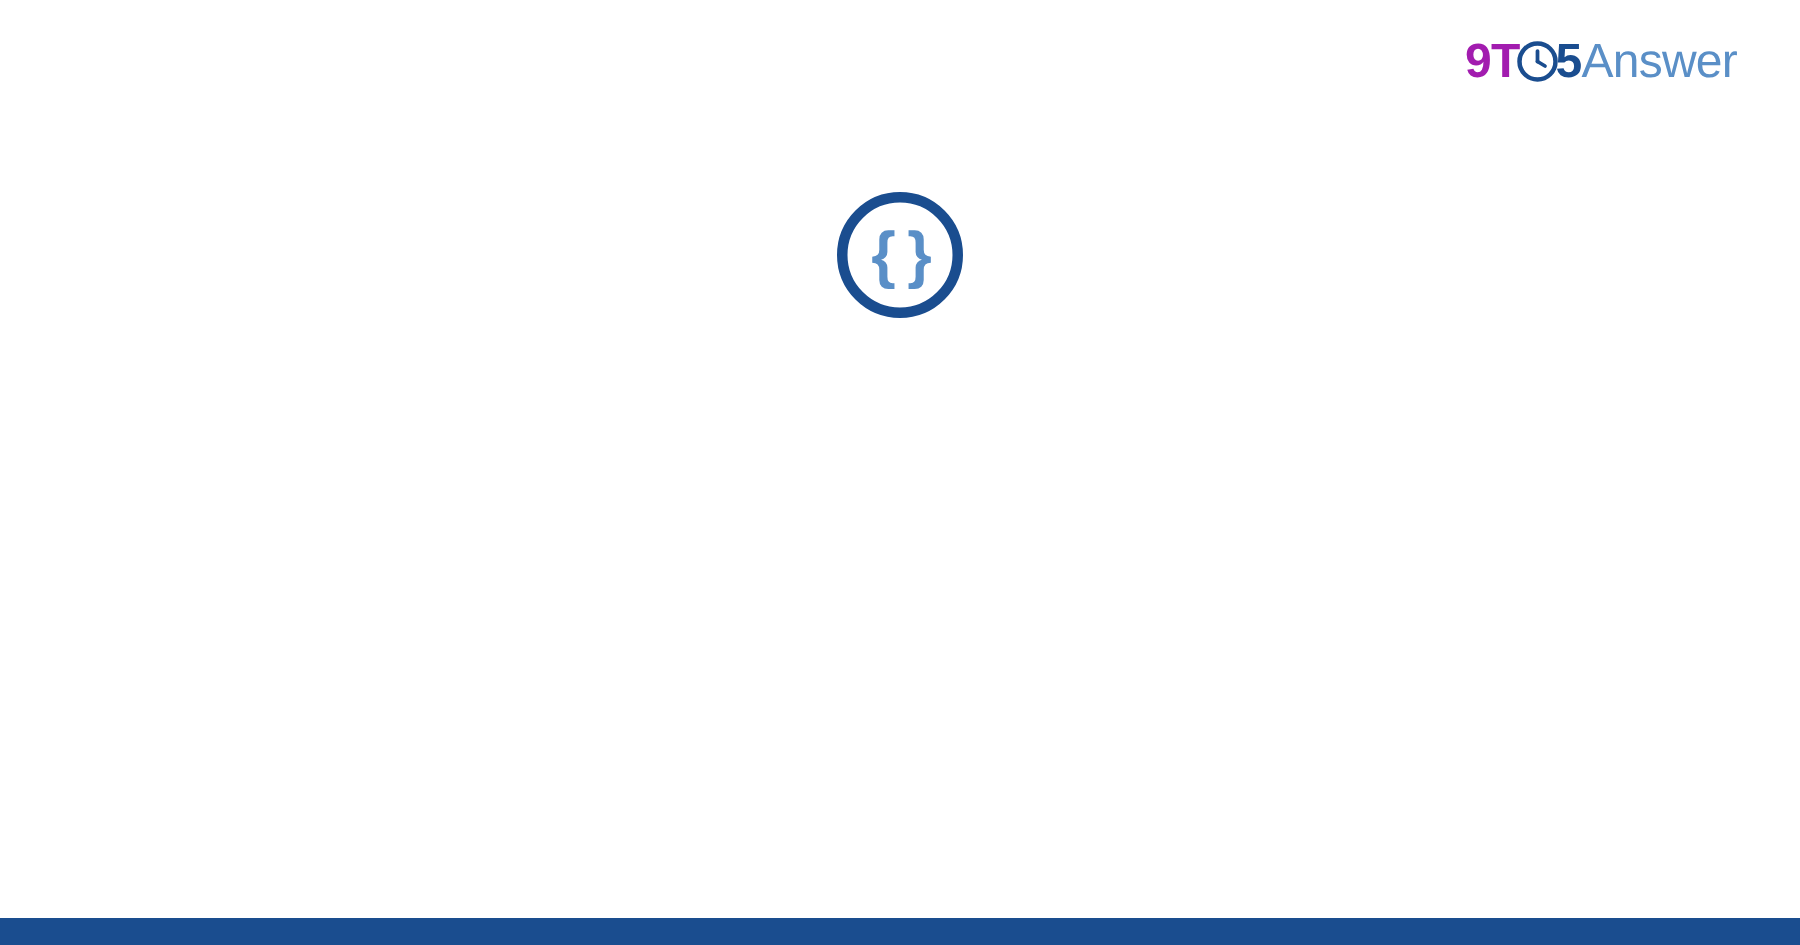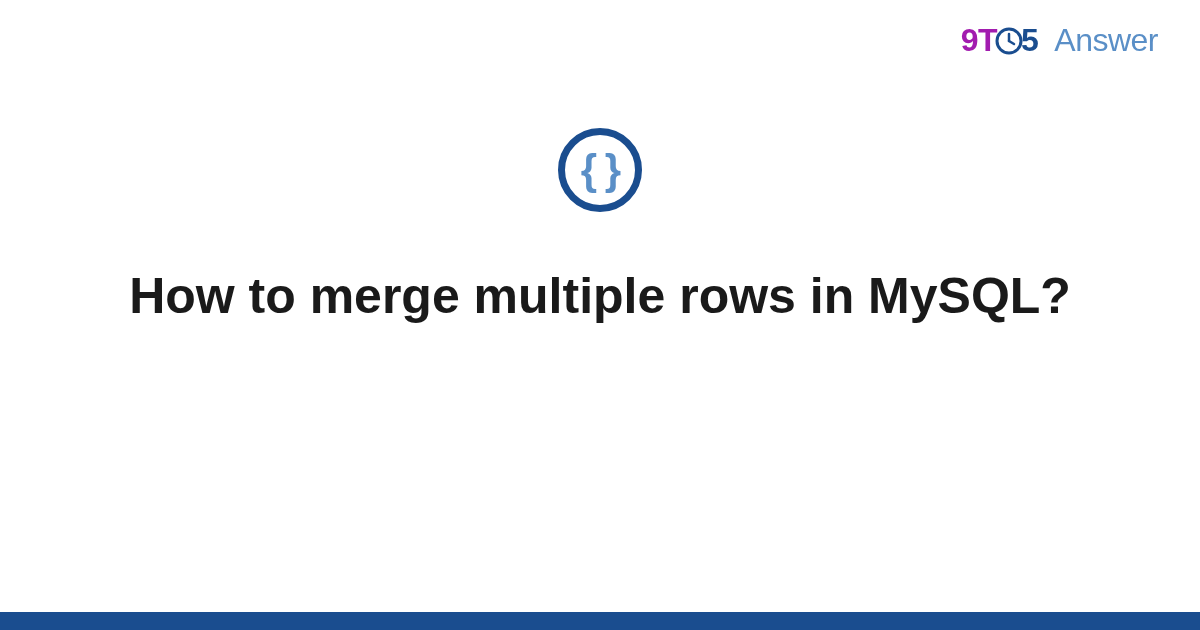--- a/index.html
+++ b/index.html
@@ -36,21 +36,20 @@
       margin: 0 -2px;
       position: relative;
       top: -2px;
     }
     .logo-5 {
       color: #1a4d8f;
     }
     .logo-answer {
       color: #5a8fc7;
       font-weight: 500;
-      margin-left: 16px;
     }
     .content {
       position: absolute;
       top: 128px;
       left: 0;
       right: 0;
       display: flex;
       flex-direction: column;
       align-items: center;
       padding: 0 60px;
@@ -101,16 +100,15 @@
           <line x1="14" y1="14" x2="19" y2="17" stroke="#1a4d8f" stroke-width="2.5" stroke-linecap="round"></line>
         </svg>
       </span><span class="logo-5">5</span><span class="logo-answer">Answer</span>
   </div>
 </div>
 
 <div class="content">
   <div class="code-icon">
     <span class="code-icon-inner">{ }</span>
   </div>
-  <h1 class="title">How to merge multiple rows in MySQL?</h1>
 </div>
 
 <div class="footer-bar"></div>
 
 </body></html>

